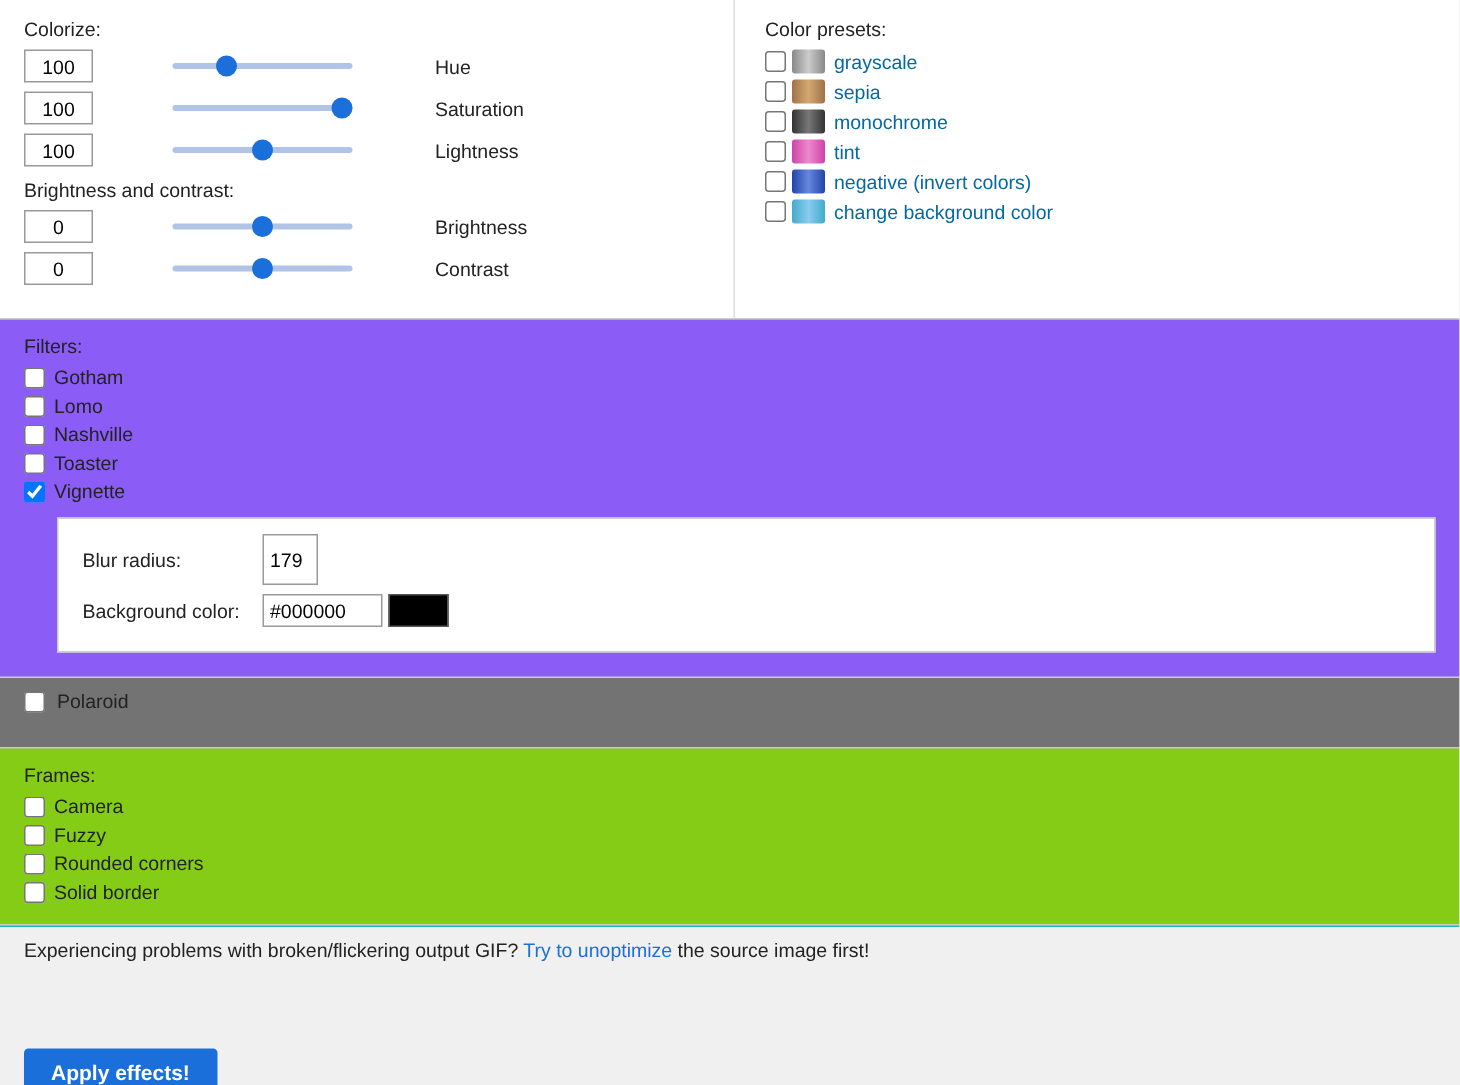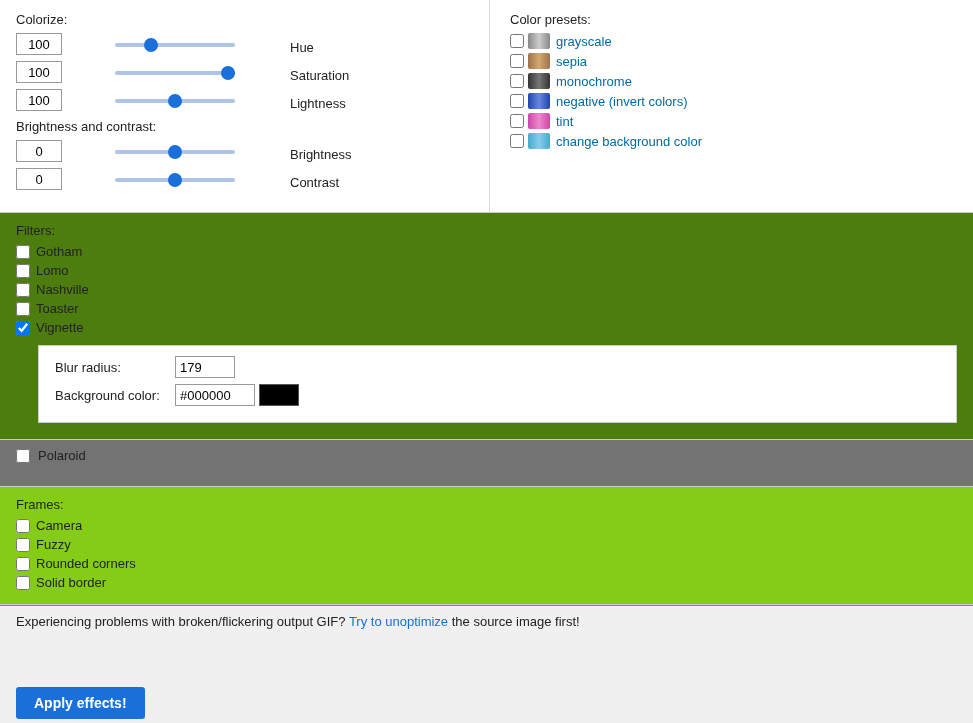--- a/index.html
+++ b/index.html
@@ -38,21 +38,21 @@
 
     .section-label {
       font-size: 13px;
       font-weight: normal;
       margin-bottom: 6px;
       color: #222;
     }
 
     .slider-row {
       display: flex;
-      align-items: flex-end;
+      align-items: center;
       margin-bottom: 6px;
       gap: 47px;
     }
 
     .slider-value {
       width: 46px;
       height: 22px;
       border: 1px solid #999;
       text-align: center;
       font-size: 13px;
@@ -141,21 +141,21 @@
       display: inline-block;
     }
 
     .preset-label {
       font-size: 13px;
       color: #0369a1;
     }
 
     
     .filters-section {
-      background: #4d7c0f;
+      background: #8b5cf6;
       padding: 10px 16px 10px 16px;
       border-bottom: 1px solid #ccc;
     }
 
     .filter-item {
       display: flex;
       align-items: center;
       margin-bottom: 4px;
     }
 
@@ -187,25 +187,25 @@
       margin-bottom: 6px;
     }
 
     .vignette-row-label {
       font-size: 13px;
       color: #222;
       min-width: 120px;
     }
 
     .vignette-input {
-      width: 60px;
+      width: 37px;
       height: 22px;
       border: 1px solid #999;
       font-size: 13px;
-      padding: 4px 4px;
+      padding: 16px 4px;
       background: #fff;
     }
 
     .color-input-text {
       width: 80px;
       height: 22px;
       border: 1px solid #999;
       font-size: 13px;
       padding: 0 4px;
       background: #fff;
@@ -339,28 +339,28 @@
       </div>
 
       <div class="preset-row">
         <input type="checkbox" class="preset-checkbox" style="">
         <span class="preset-icon" style="background: linear-gradient(to right, #333, #777, #333);"></span>
         <span class="preset-label">monochrome</span>
       </div>
 
       <div class="preset-row">
         <input type="checkbox" class="preset-checkbox" style="">
+        <span class="preset-icon" style="background: linear-gradient(to right, #cc44aa, #ee88cc, #cc44aa);"></span>
+        <span class="preset-label">tint</span>
+      </div>
+
+      <div class="preset-row">
+        <input type="checkbox" class="preset-checkbox" style="">
         <span class="preset-icon" style="background: linear-gradient(to right, #2244aa, #6688dd, #2244aa);"></span>
         <span class="preset-label">negative (invert colors)</span>
-      </div>
-
-      <div class="preset-row">
-        <input type="checkbox" class="preset-checkbox" style="">
-        <span class="preset-icon" style="background: linear-gradient(to right, #cc44aa, #ee88cc, #cc44aa);"></span>
-        <span class="preset-label">tint</span>
       </div>
 
       <div class="preset-row">
         <input type="checkbox" class="preset-checkbox" style="">
         <span class="preset-icon" style="background: linear-gradient(to right, #44aacc, #88ccee, #44aacc);"></span>
         <span class="preset-label">change background color</span>
       </div>
 
     </div>
   </div>

